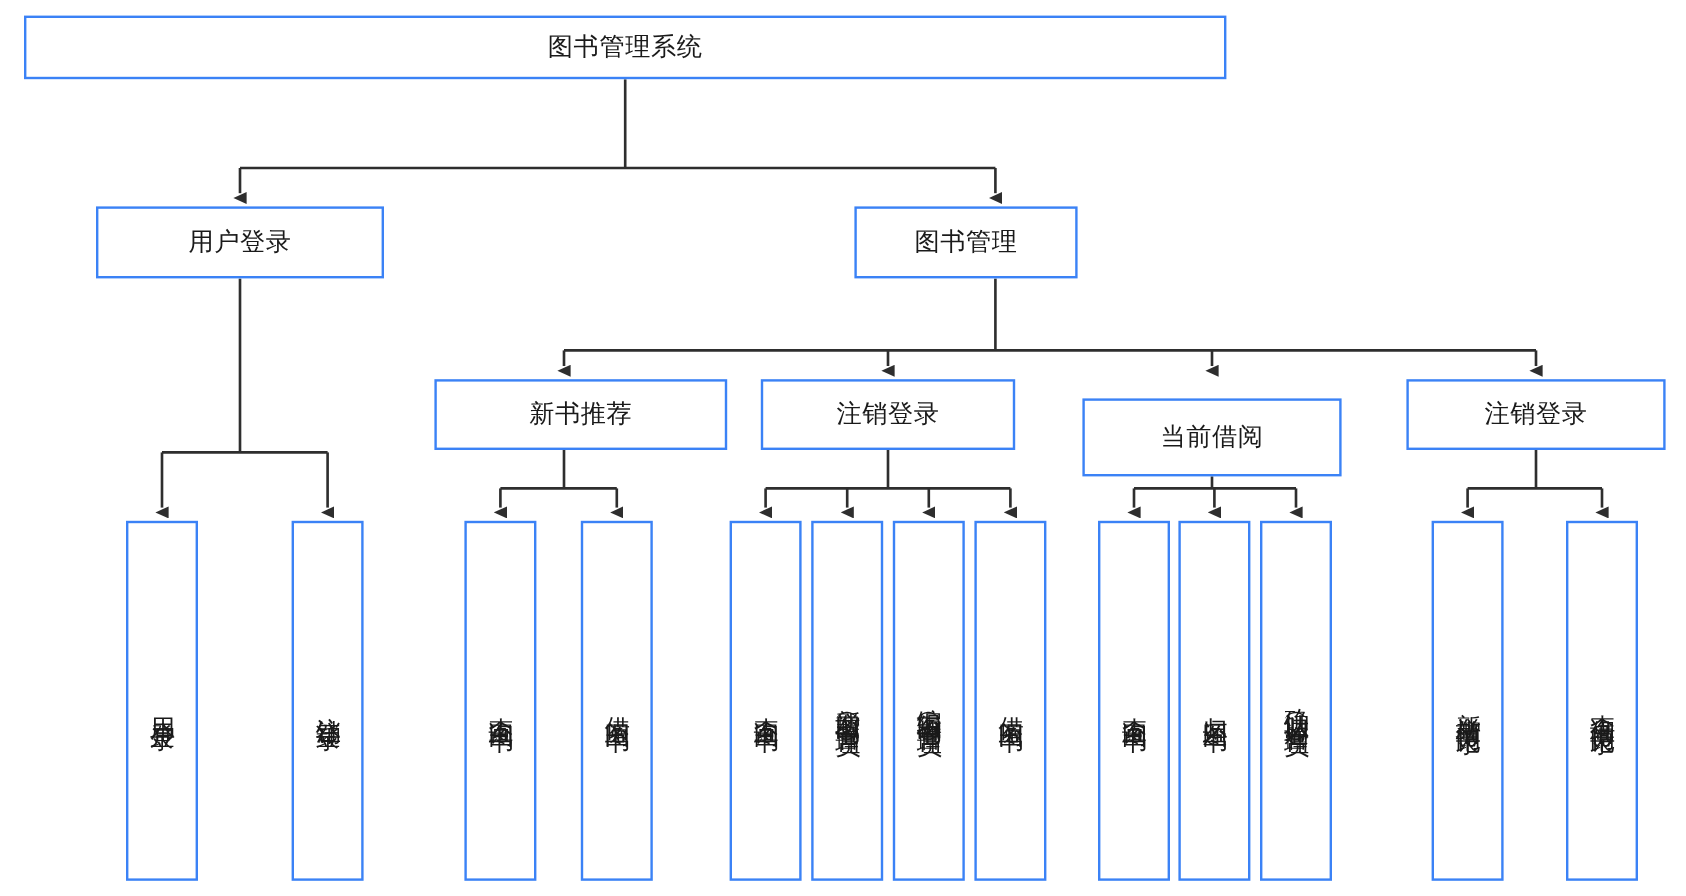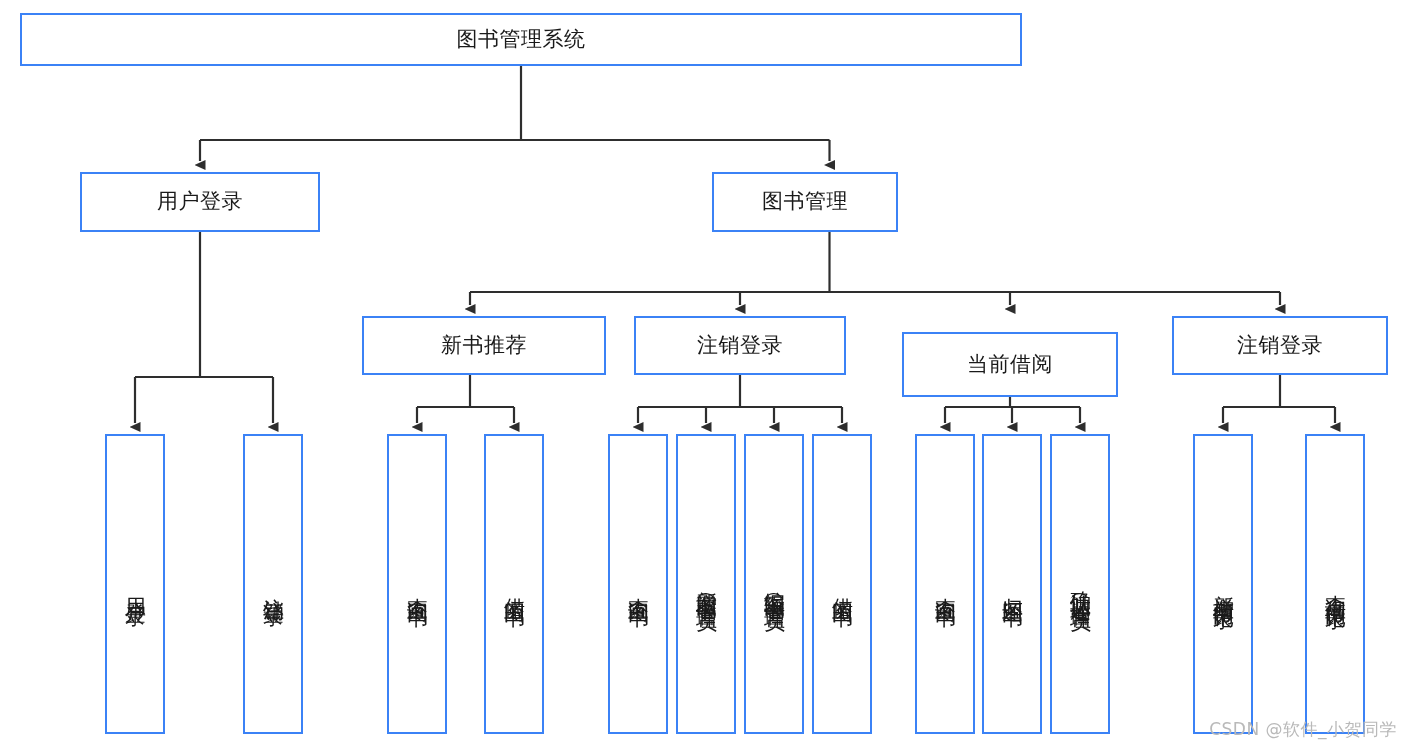--- a/index.html
+++ b/index.html
@@ -174,14 +174,13 @@
         <span class="label">确认归还（管理员）</span>
       </div>
       <div class="node vert" style="left: 1193px; top: 434px; width: 60px; height: 300px;">
         <span class="label">新增借阅记录</span>
       </div>
       <div class="node vert" style="left: 1305px; top: 434px; width: 60px; height: 300px;">
         <span class="label">查询借阅记录</span>
       </div>
     </div>
 
-  <div id="watermark">CSDN @软件_小贺同学</div>
 </div>
 
 </body></html>

